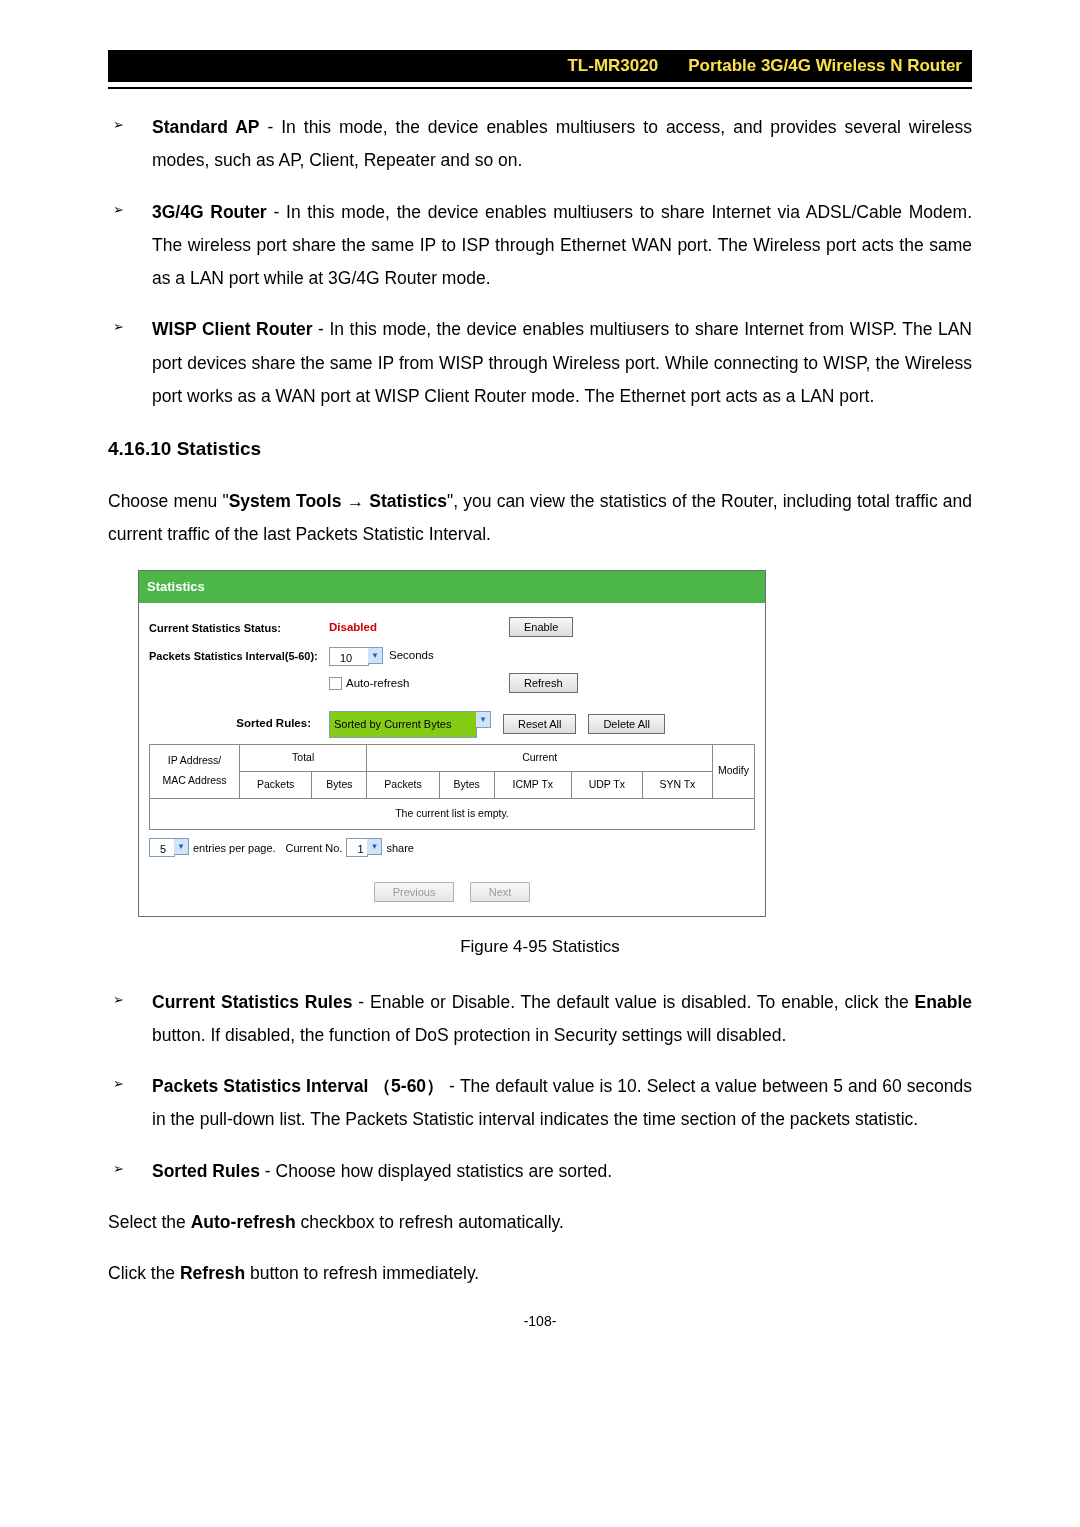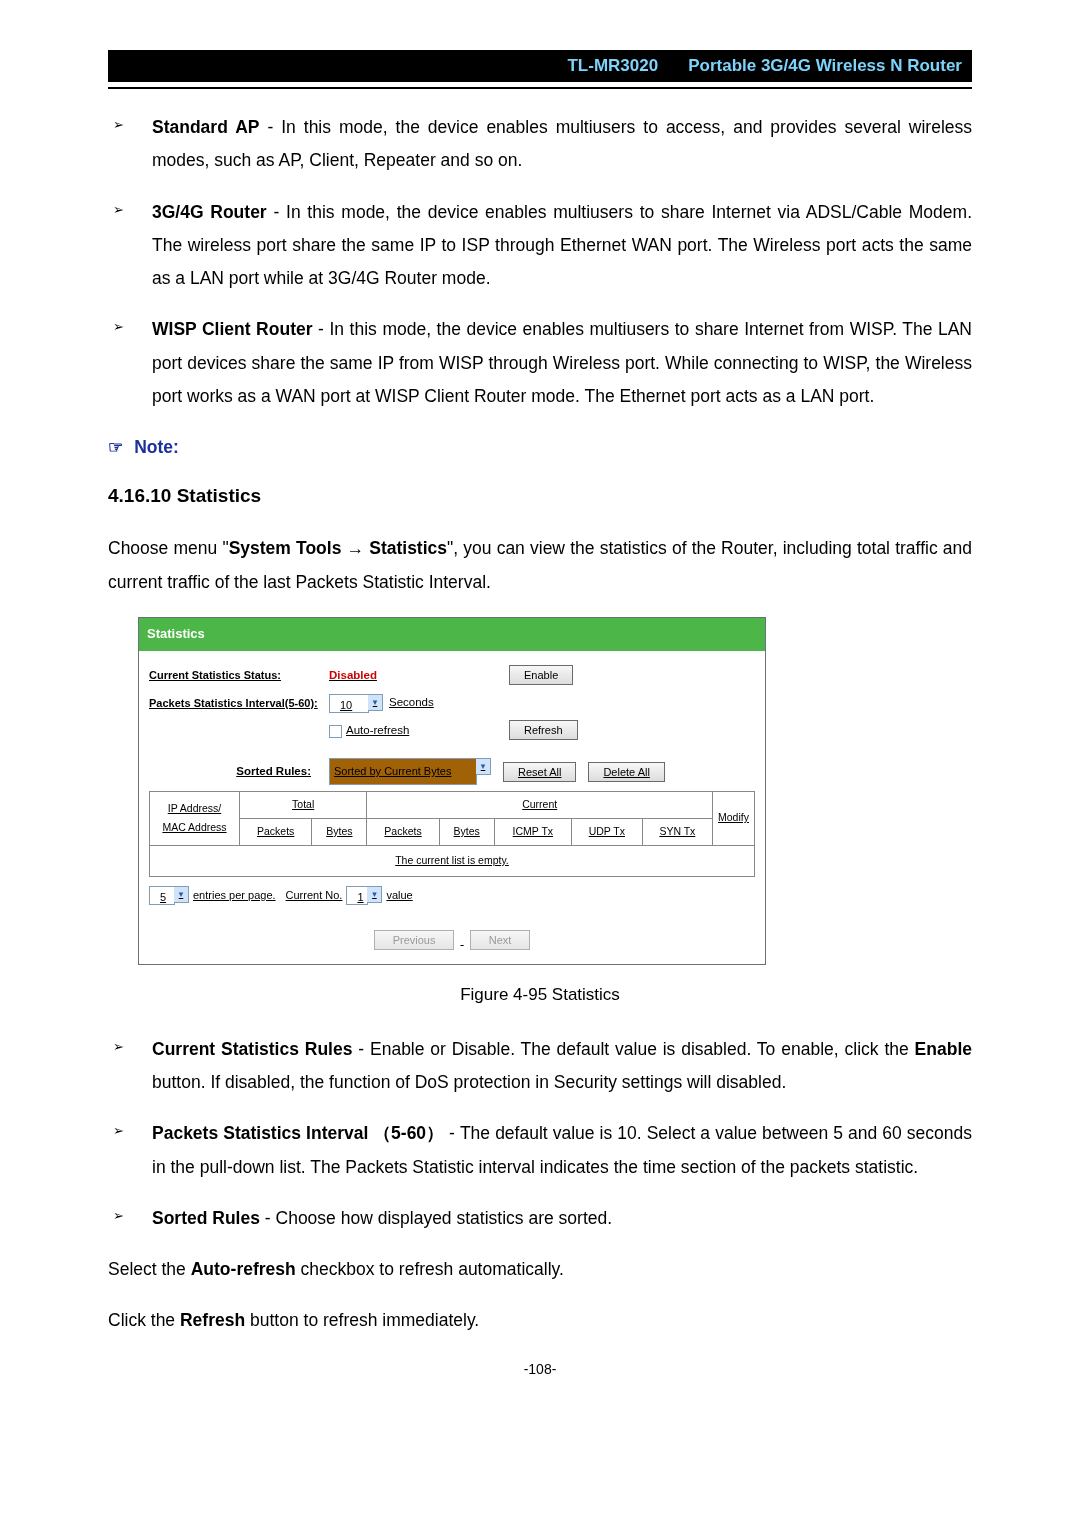--- a/index.html
+++ b/index.html
@@ -1,59 +1,59 @@
 <!DOCTYPE html>
 <html><head>
 <meta charset="utf-8">
 <style>
   * { box-sizing: border-box; margin: 0; padding: 0; }
   body { background: #fff; font-family: Arial, Helvetica, sans-serif; color: #000; }
   .page { width: 1080px; margin: 0 auto; padding: 50px 108px 40px 108px; }
   .header-bar {
-    background: #000; color: #7dd3fc; font-weight: bold;
+    background: #000; color: #fde047; font-weight: bold;
     padding: 6px 10px 6px 10px; margin-bottom: 4px;
     display: flex; justify-content: flex-end; gap: 30px;
     font-size: 17px;
   }
   .header-under { border-bottom: 2px solid #000; height: 3px; margin-bottom: 22px; }
   .content { font-size: 17.5px; line-height: 1.9; }
   .bullet-list { list-style: none; padding: 0; margin: 0 0 18px 0; }
   .bullet-list li { position: relative; padding-left: 44px; margin-bottom: 18px; text-align: justify; }
   .bullet-list li .arrow { position: absolute; left: 5px; top: 2px; font-size: 13px; }
   .bold { font-weight: bold; }
   .note-line { color: #1b2f9e; font-weight: bold; margin: 8px 0 10px 0; }
   .note-icon { font-size: 17px; margin-right: 6px; }
   .note-text { color: #1b2f9e; margin-bottom: 22px; }
   .section-h { font-weight: bold; font-size: 19px; margin: 14px 0 18px 0; }
   .para { text-align: justify; margin-bottom: 18px; }
   .wide-space { text-align: justify; }
 
   
   .shot { border: 1px solid #687078; margin: 4px 0 14px 30px; width: 628px; font-family: Tahoma, Arial, sans-serif; font-size: 11.5px; color: #000; }
   .shot .title-bar { background: #4cb648; color: #fff; font-weight: bold; padding: 4px 8px; font-size: 13px; }
-  .shot .inner { padding: 14px 10px 12px 10px; text-decoration: underline; }
+  .shot .inner { padding: 14px 10px 12px 10px; }
   .status-row { display: grid; grid-template-columns: 180px 180px 200px; align-items: center; margin-bottom: 6px; }
   .status-lbl { font-weight: bold; font-size: 11px; }
   .status-val { font-weight: bold; color: #c00; }
   .btn {
     border: 1px solid #6b6b6b; background: linear-gradient(#f7f7f7,#ddd);
     font-size: 11px; padding: 2px 14px; color: #000; cursor: pointer; height: 20px;
   }
   .sel { border: 1px solid #7f9db9; background: #fff; font-size: 11px; height: 19px; padding: 0 10px; }
   .sel-arrow {
     display: inline-flex; width: 15px; height: 17px; background: #cfe4fb;
     border: 1px solid #7f9db9; border-left: none; align-items: center; justify-content: center;
     color: #2c5aa0; font-size: 9px; vertical-align: top; margin-left: -1px;
   }
   .chk { display:inline-block; width:13px; height:13px; border:1px solid #7f9db9; background:#fff; vertical-align:middle; margin-right:4px;}
   .sort-row { display: grid; grid-template-columns: 180px 1fr; align-items: center; margin-top: 16px; }
   .sort-lbl { font-weight: bold; text-align: right; padding-right: 18px; }
   .sort-ctrls { display: flex; align-items: center; gap: 12px; }
   .sort-sel-wrap { display:inline-flex; }
-  .sort-sel { border:1px solid #7f9db9; background:#a16207; font-size:11px; padding: 2px 4px; width: 148px; }
+  .sort-sel { border:1px solid #7f9db9; background:#84cc16; font-size:11px; padding: 2px 4px; width: 148px; }
 
   .stat-table { width: 100%; border-collapse: collapse; margin-top: 6px; }
   .stat-table th, .stat-table td { border: 1px solid #888; font-size: 10.5px; font-weight: normal; text-align: center; padding: 3px 4px; }
   .stat-table .grphdr { font-weight: normal; }
   .empty-row td { padding: 5px; }
 
   .pager-row { margin-top: 8px; font-size: 11px; display: flex; align-items: center; gap: 4px; }
   .nav-row { text-align: center; margin-top: 24px; }
   .nav-btn { border: 1px solid #b0b0b0; background: linear-gradient(#f7f7f7,#e6e6e6); color: #9a9a9a; font-size: 11px; padding: 3px 18px; margin: 0 6px; }
 
@@ -77,24 +77,20 @@
         <span class="bold">Standard AP</span><span> - </span><span>In this mode, the device enables multiusers to access, and provides several wireless modes, such as AP, Client, Repeater and so on.</span>
       </li>
       <li><span class="arrow">➢</span>
         <span class="bold">3G/4G Router</span><span> - </span><span>In this mode, the device enables multiusers to share Internet via ADSL/Cable Modem. The wireless port share the same IP to ISP through Ethernet WAN port. The Wireless port acts the same as a LAN port while at 3G/4G Router mode.</span>
       </li>
       <li><span class="arrow">➢</span>
         <span class="bold">WISP Client Router</span><span> - </span><span>In this mode, the device enables multiusers to share Internet from WISP. The LAN port devices share the same IP from WISP through Wireless port. While connecting to WISP, the Wireless port works as a WAN port at WISP Client Router mode. The Ethernet port acts as a LAN port.</span>
       </li>
     </ul>
 
-    <div class="note-line">
-      <span class="note-icon">☞</span>
-      <span>Note:</span>
-    </div>
 
     <div class="section-h">4.16.10 Statistics</div>
 
     <div class="para wide-space">
       <span>Choose menu "</span><span class="bold">System Tools</span><span> → </span><span class="bold">Statistics</span><span>", you can view the statistics of the Router, including total traffic and current traffic of the last Packets Statistic Interval.</span>
     </div>
 
     <div class="shot">
       <div class="title-bar">Statistics</div>
       <div class="inner">
@@ -163,21 +159,21 @@
           <span class="sort-sel-wrap">
             <span class="sel" style="width:26px;display:inline-block;">5</span>
               <span class="sel-arrow">▾</span>
           </span>
           <span>entries per page.</span>
           <span style="margin-left:6px;">Current No.</span>
           <span class="sort-sel-wrap">
             <span class="sel" style="width:20px;display:inline-block;">1</span>
               <span class="sel-arrow">▾</span>
           </span>
-          <span>value</span>
+          <span>share</span>
         </div>
 
         <div class="nav-row">
           <button class="nav-btn">Previous</button>
           <button class="nav-btn">Next</button>
         </div>
       </div>
     </div>
 
     <div class="fig-caption">Figure 4-95   Statistics</div>

